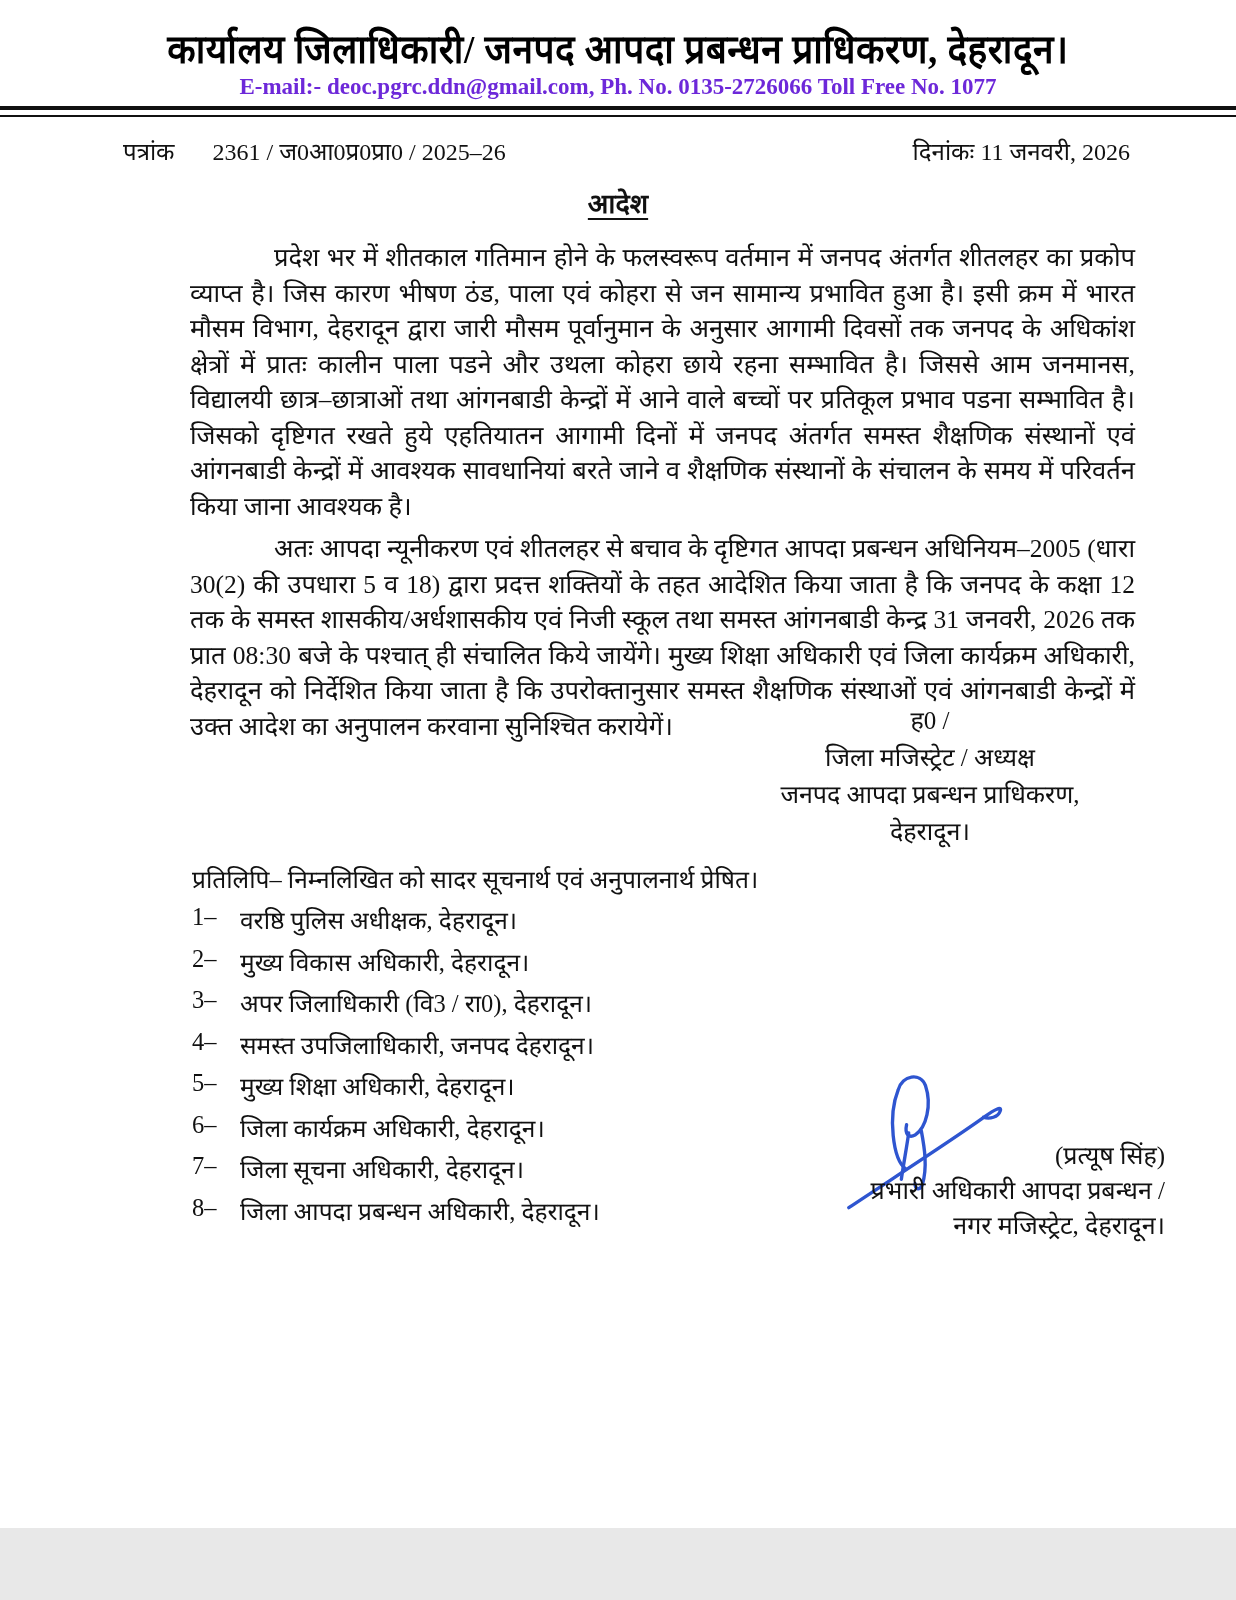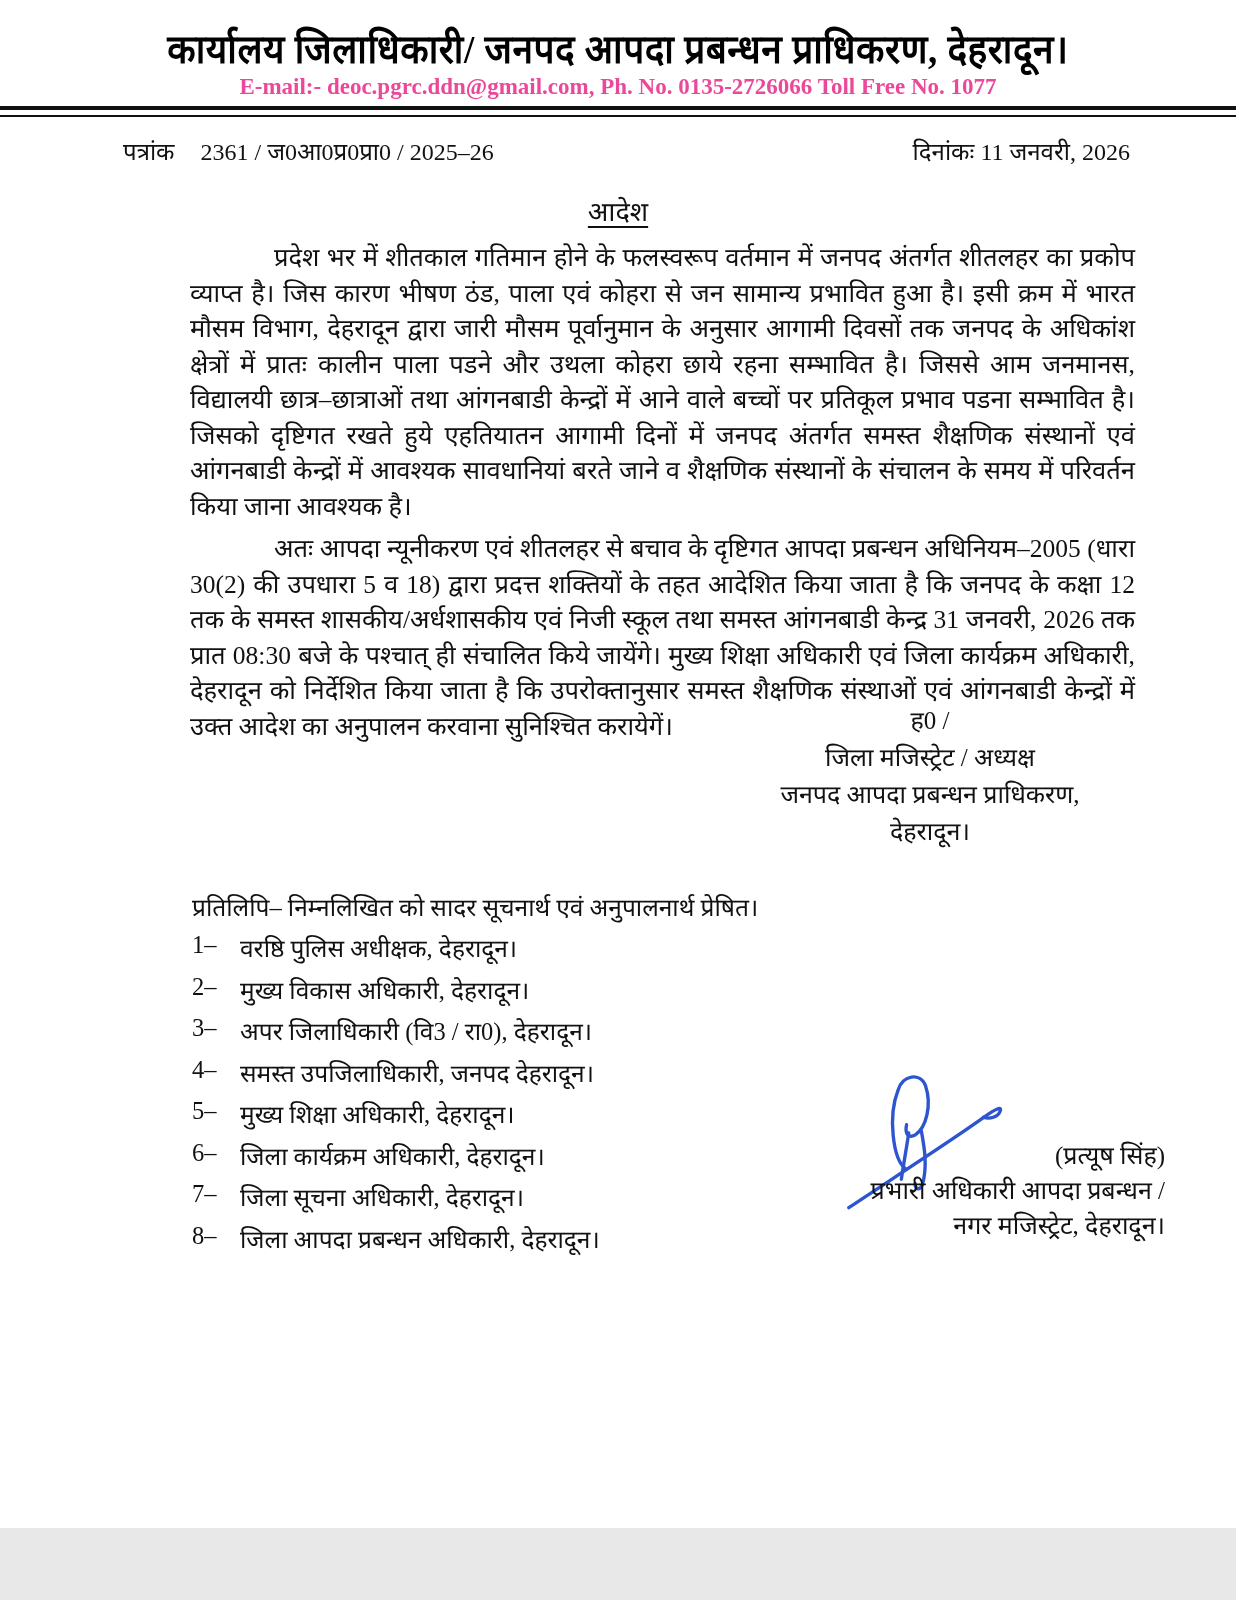--- a/index.html
+++ b/index.html
@@ -22,43 +22,43 @@
     letter-spacing: 0.5px;
     color: #000000;
     transform: scaleY(1.08);
   }
   .contact-line {
     position: absolute;
     top: 74px; left: 0; right: 0;
     text-align: center;
     font-size: 23px;
     font-weight: 700;
-    color: #ec4899;
+    color: #6d28d9;
   }
   .double-rule {
     position: absolute;
     top: 106px; left: 0; right: 0;
     height: 5px;
     border-top: 4px solid #111;
     border-bottom: 2px solid #111;
   }
   .meta-row {
     position: absolute;
     top: 134px; left: 123px; right: 106px;
     display: flex;
     justify-content: space-between;
     font-size: 24px;
   }
-  .meta-left { display: flex; gap: 26px; }
+  .meta-left { display: flex; gap: 38px; }
   .doc-title {
     position: absolute;
-    top: 192px; left: 0; right: 0;
+    top: 184px; left: 0; right: 0;
     text-align: center;
     font-size: 27px;
-    font-weight: 400;
+    font-weight: 700;
   }
   .doc-title span {
     text-decoration: underline;
     text-underline-offset: 5px;
   }
   .body-text {
     position: absolute;
     top: 240px; left: 190px;
     width: 945px;
     font-size: 25.5px;
@@ -76,21 +76,21 @@
     text-align: center;
     font-size: 25px;
     line-height: 37px;
   }
   .copy-section {
     position: absolute;
     top: 862px; left: 192px;
     width: 700px;
     font-size: 24.5px;
   }
-  .copy-intro { margin-bottom: 8px; margin-top: 28px; }
+  .copy-intro { margin-bottom: 8px; }
   .copy-list { margin-top: 6px; }
   .copy-item { display: flex; margin-bottom: 8.5px; }
   .copy-item .num { width: 48px; flex: 0 0 48px; }
   .sig-block-2 {
     position: absolute;
     top: 1138px; left: 765px;
     width: 400px;
     text-align: right;
     font-size: 25px;
     line-height: 35px;

